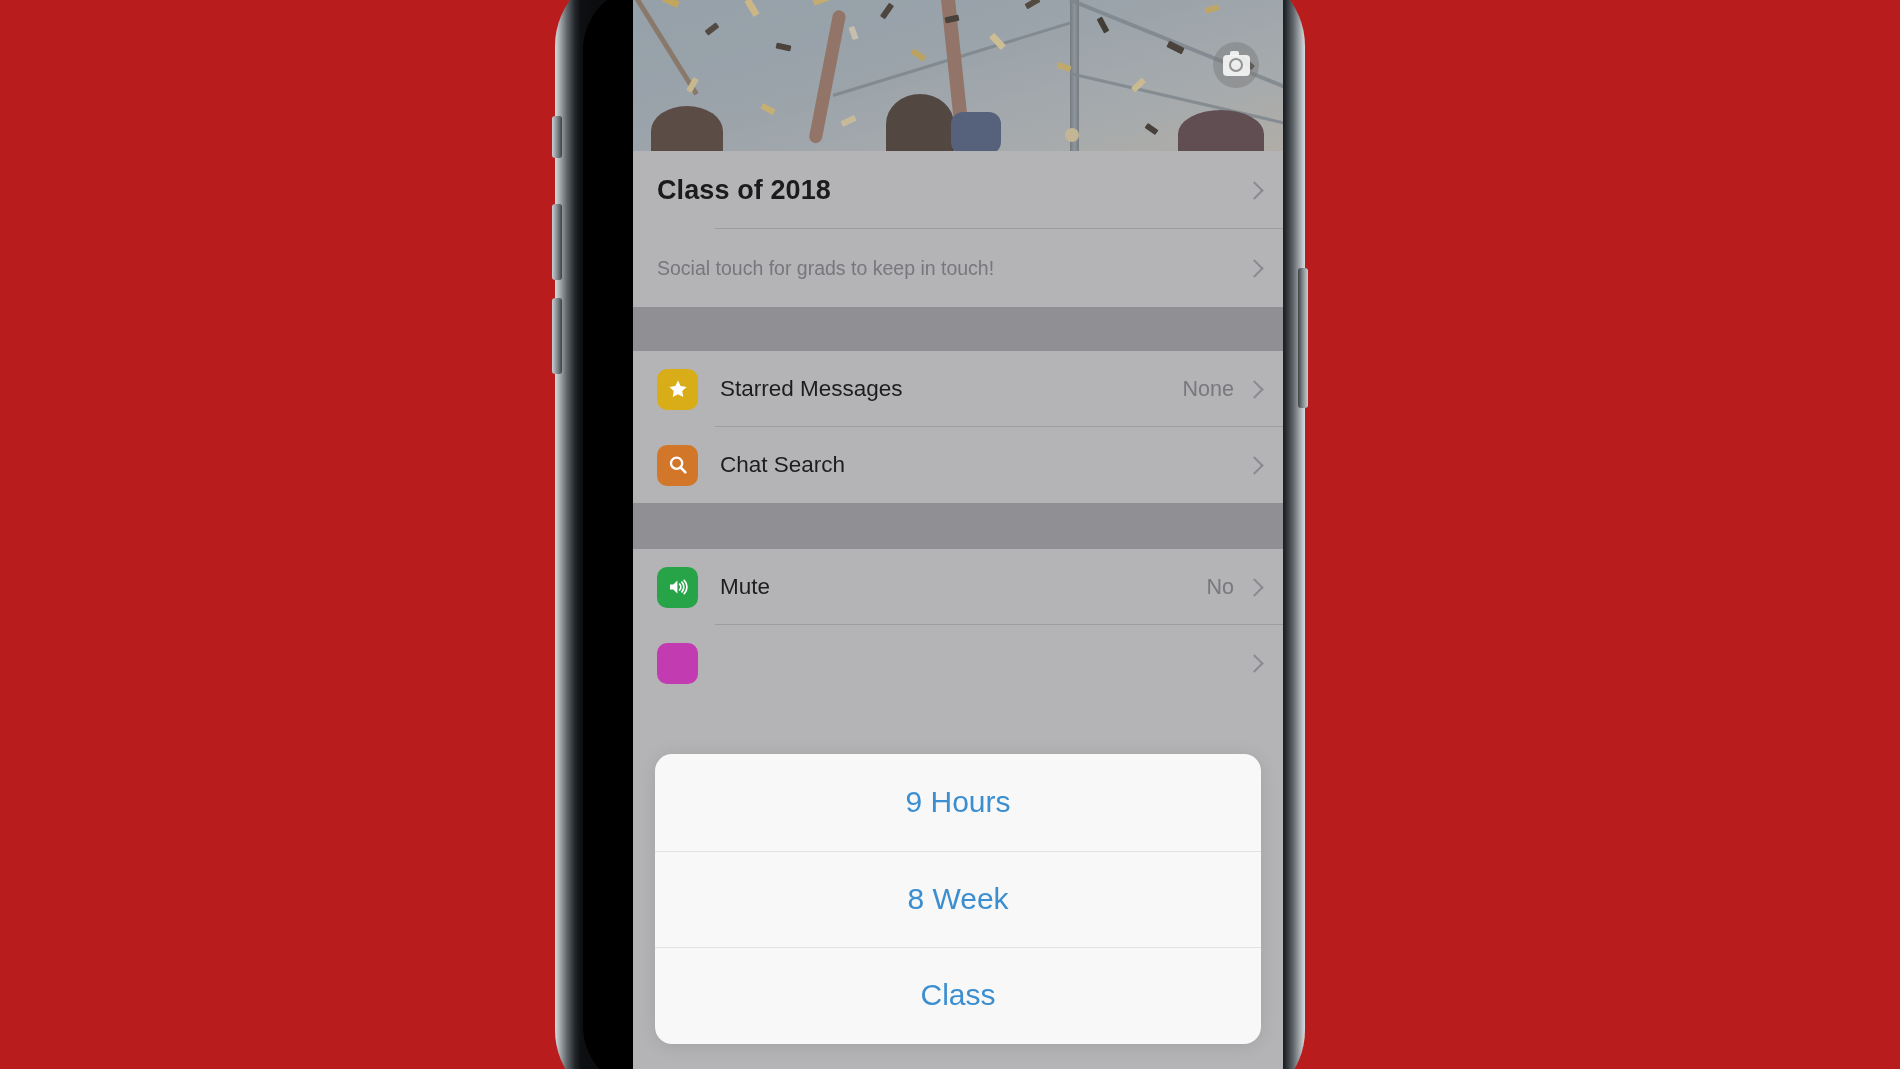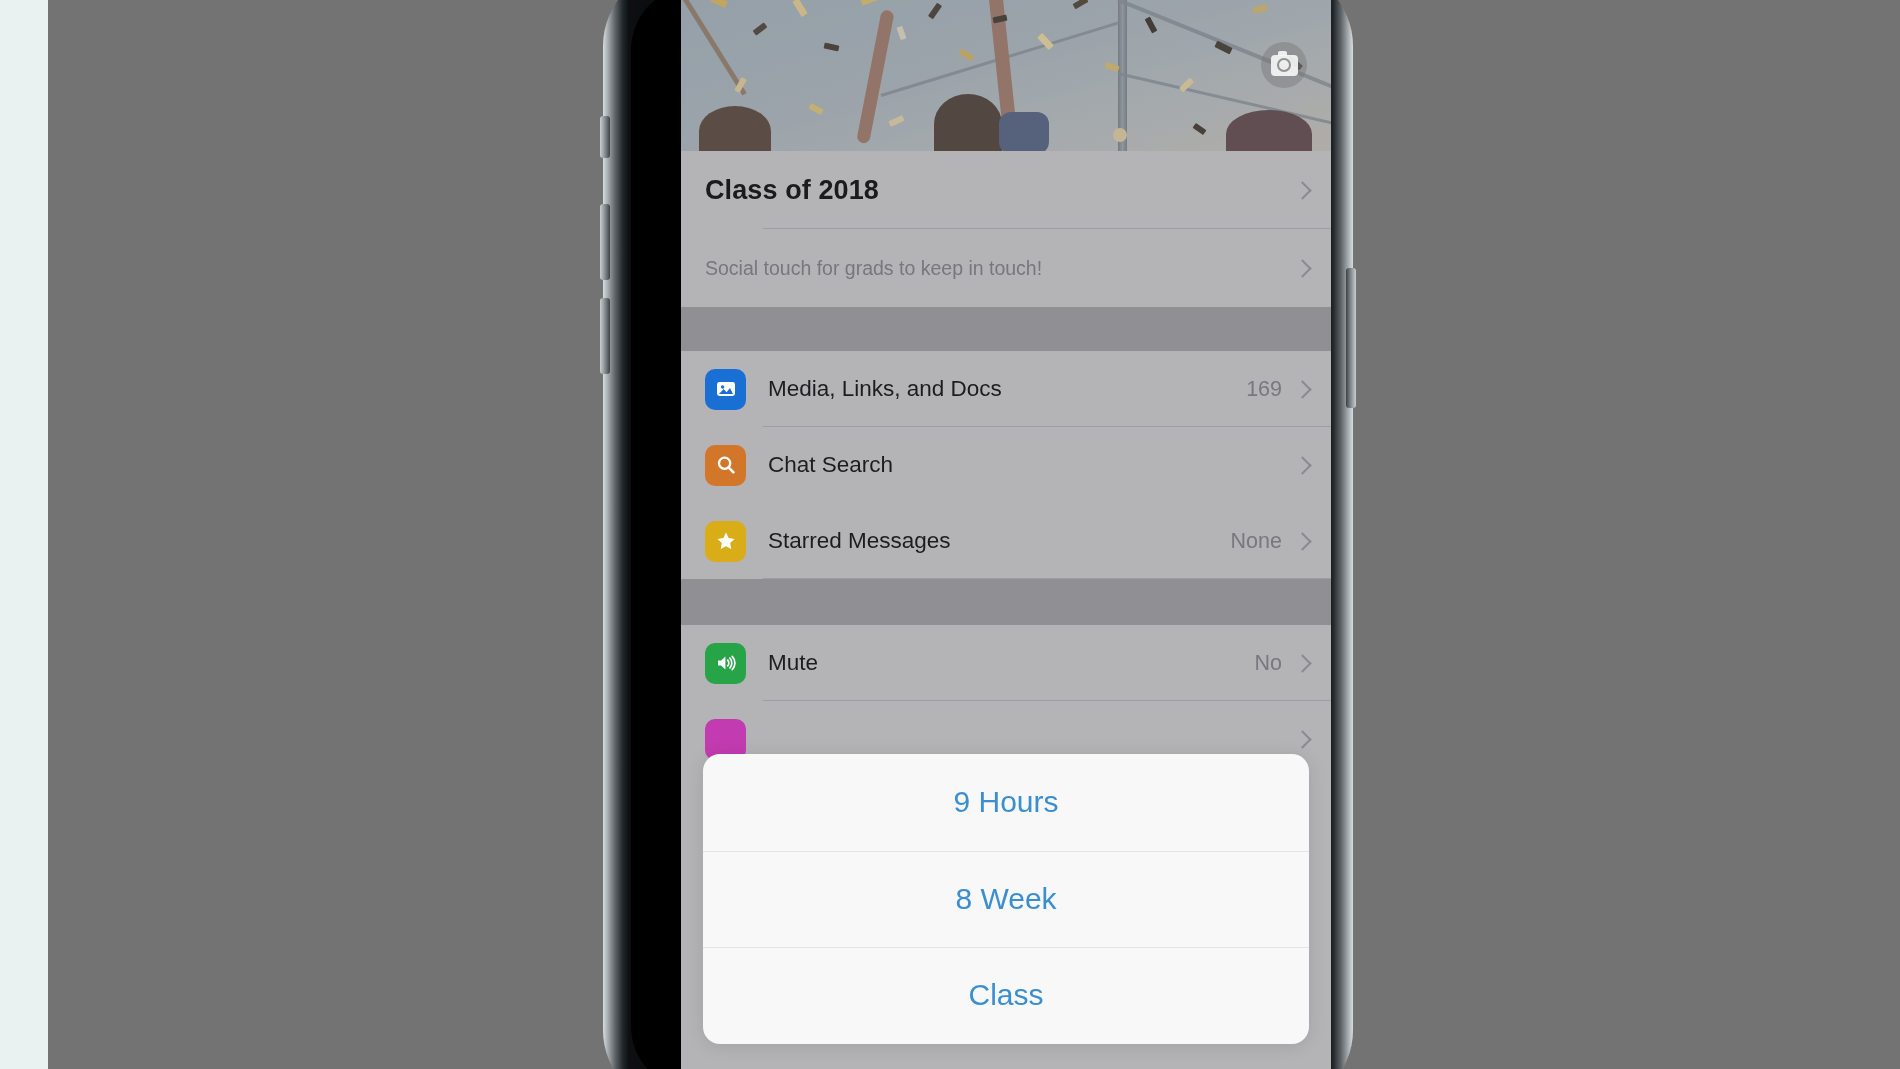--- a/index.html
+++ b/index.html
@@ -12,22 +12,21 @@
     height: 1069px;
     overflow: hidden;
     font-family: "Liberation Sans", sans-serif;
     position: relative;
   }
 
   
   #stage {
     position: absolute;
     inset: 0;
-    background: #737373;
-    margin-left: 48px;
+    background: #b91c1c;
   }
 
   
   #phone {
     position: absolute;
     left: 555px;
     top: -32px;
     width: 750px;
     height: 1140px;
   }
@@ -322,56 +321,43 @@
           </div>
 
           <div class="row tall">
             <span class="subtitle">Social touch for grads to keep in touch!</span>
             <span class="spacer"></span>
             <span class="chev"></span>
           </div>
 
           <div class="gap"></div>
 
+
           <div class="row">
-            <span class="appicon" style="background:#1a6fd4;">
+            <span class="appicon" style="background:#d9ad18;">
               <svg width="24" height="24" viewBox="0 0 24 24">
-                <rect x="3" y="5" width="18" height="14" rx="2.4" fill="#fff"></rect>
-                <circle cx="8.6" cy="10" r="1.7" fill="#1a6fd4"></circle>
-                <path d="M5 17l4.6-5 3 3.2L16 11l3 6z" fill="#1a6fd4"></path>
+                <path d="M12 3.6l2.6 5.5 6 .8-4.4 4.2 1.1 6-5.3-2.9-5.3 2.9 1.1-6L3.4 9.9l6-.8z" fill="#fff"></path>
               </svg>
             </span>
-            <span class="row-label">Media, Links, and Docs</span>
-            <span class="row-value">169</span>
+            <span class="row-label">Starred Messages</span>
+            <span class="row-value">None</span>
             <span class="chev"></span>
             <span class="row-sep"></span>
           </div>
 
           <div class="row">
             <span class="appicon" style="background:#d2772a;">
               <svg width="24" height="24" viewBox="0 0 24 24">
                 <circle cx="10.6" cy="10.2" r="5.6" fill="none" stroke="#fff" stroke-width="2.3"></circle>
                 <line x1="14.8" y1="14.6" x2="19.4" y2="19.4" stroke="#fff" stroke-width="2.6" stroke-linecap="round"></line>
               </svg>
             </span>
             <span class="row-label">Chat Search</span>
             <span class="row-value"></span>
             <span class="chev"></span>
-          </div>
-
-          <div class="row">
-            <span class="appicon" style="background:#d9ad18;">
-              <svg width="24" height="24" viewBox="0 0 24 24">
-                <path d="M12 3.6l2.6 5.5 6 .8-4.4 4.2 1.1 6-5.3-2.9-5.3 2.9 1.1-6L3.4 9.9l6-.8z" fill="#fff"></path>
-              </svg>
-            </span>
-            <span class="row-label">Starred Messages</span>
-            <span class="row-value">None</span>
-            <span class="chev"></span>
-            <span class="row-sep"></span>
           </div>
 
           <div class="gap tall"></div>
 
           <div class="row">
             <span class="appicon" style="background:#27a348;">
               <svg width="24" height="24" viewBox="0 0 24 24">
                 <path d="M4 9.4h3.2L11.4 5.6v12.8L7.2 14.6H4z" fill="#fff"></path>
                 <path d="M13.6 9.1a4.2 4.2 0 010 5.8" fill="none" stroke="#fff" stroke-width="1.7" stroke-linecap="round"></path>
                 <path d="M15.9 7.2a7 7 0 010 9.6" fill="none" stroke="#fff" stroke-width="1.7" stroke-linecap="round"></path>

